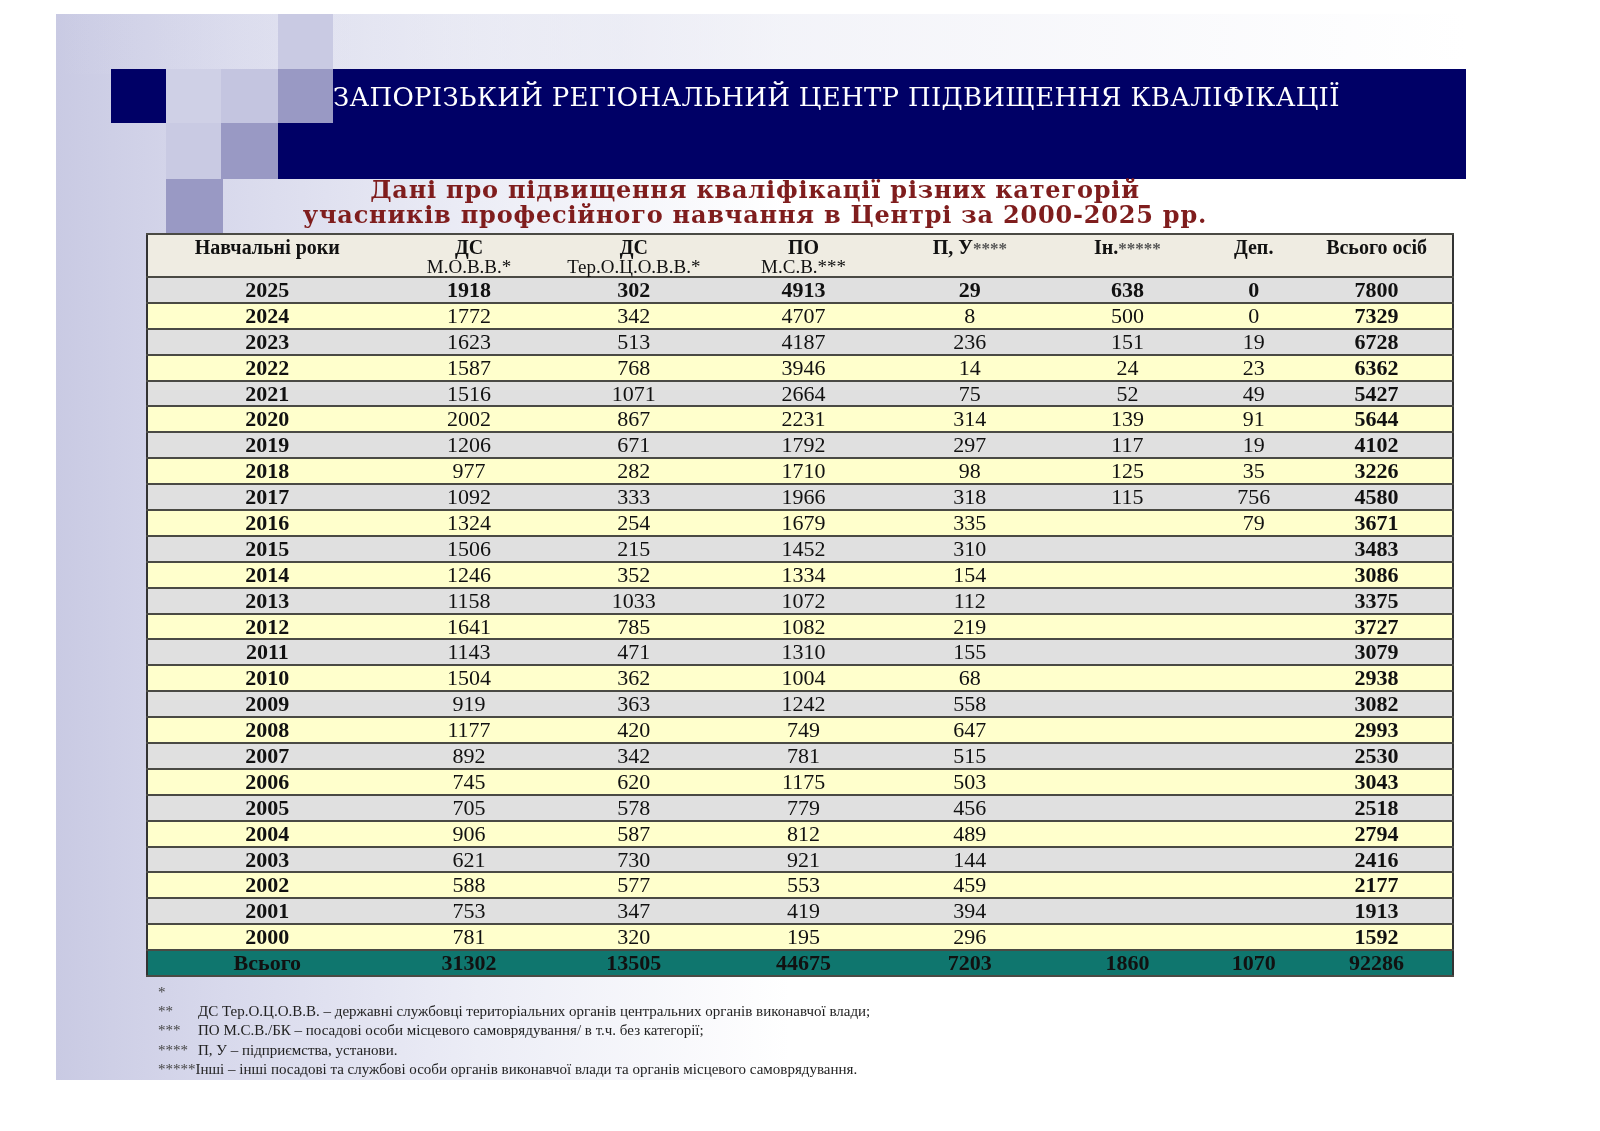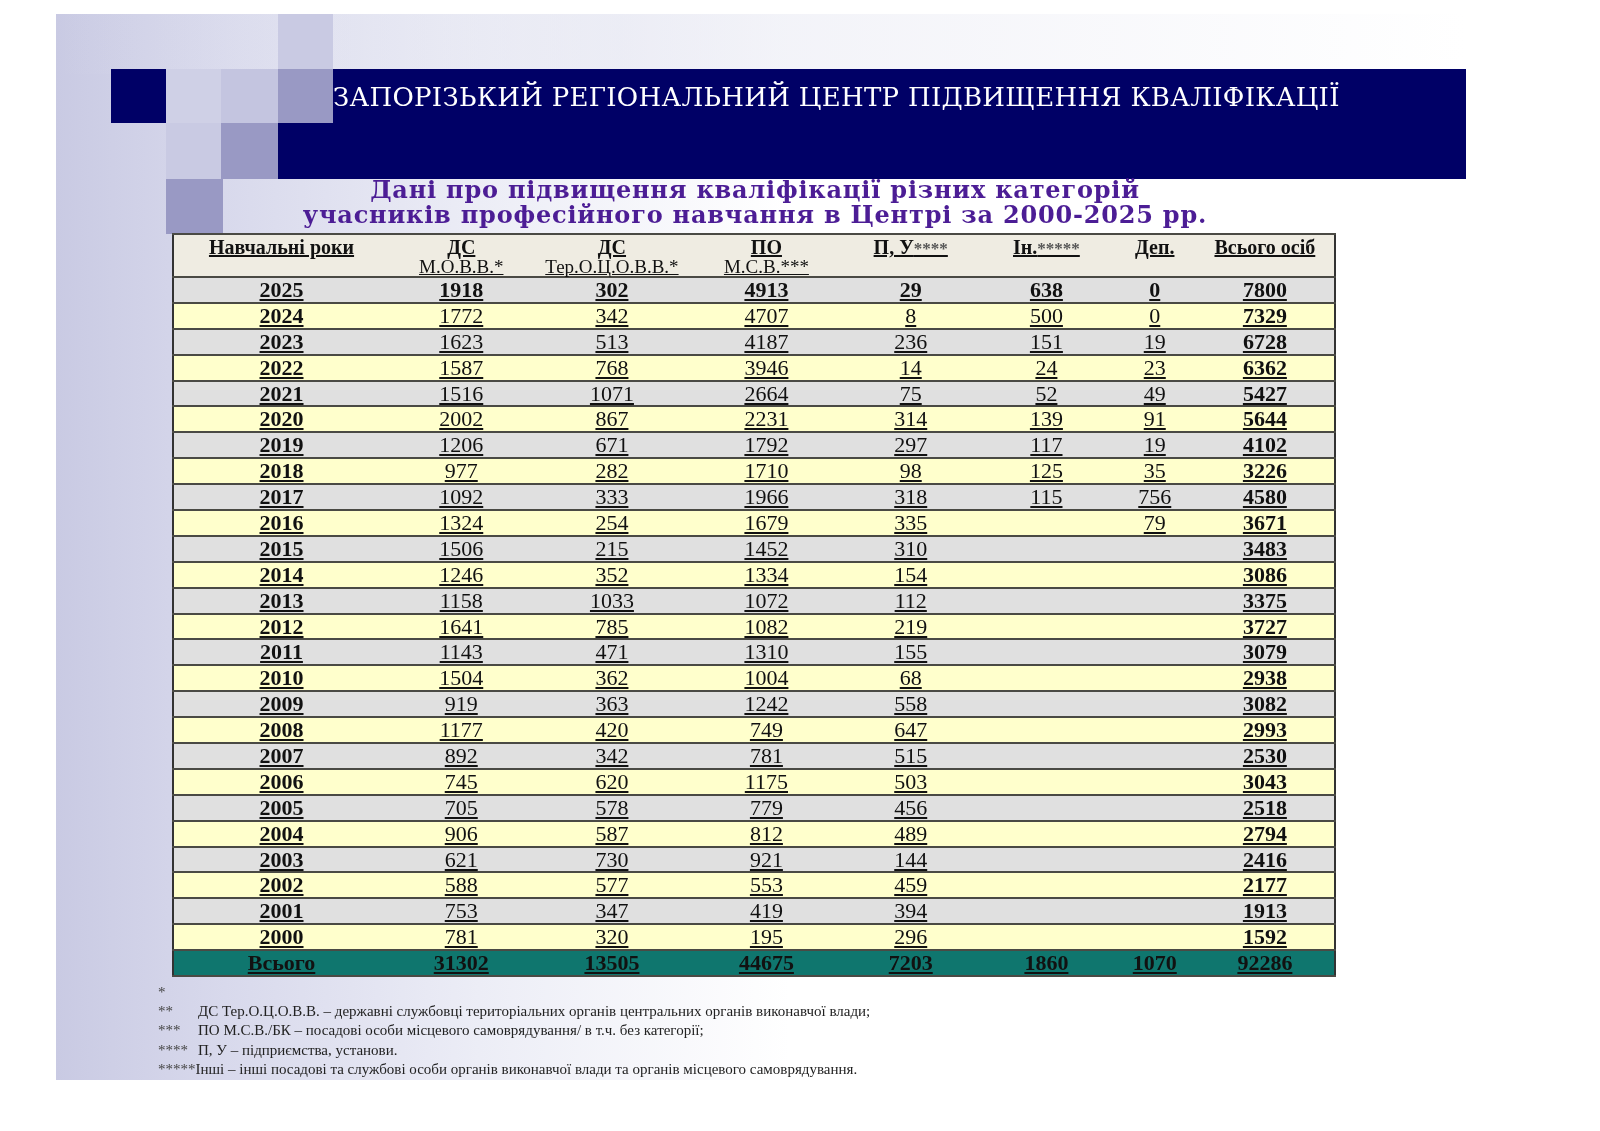--- a/index.html
+++ b/index.html
@@ -33,30 +33,30 @@
     }
     .banner-title {
       position: absolute; left: 333px; top: 82px; width: 1120px;
       color: #ffffff; font-family: "DejaVu Serif", serif; font-weight: normal;
       font-size: 26px; letter-spacing: 0.3px; white-space: nowrap;
     }
 
     
     .subtitle {
       position: absolute; left: 290px; top: 177px; width: 930px;
-      text-align: center; color: #4c1d95; font-family: "DejaVu Serif", serif;
+      text-align: center; color: #7f1d1d; font-family: "DejaVu Serif", serif;
       font-weight: bold; font-size: 24px; line-height: 25px; letter-spacing: 0.8px;
     }
     .subtitle span { display: block; }
 
     
     .data-table {
-      position: absolute; left: 172px; top: 233px; width: 1164px;
+      position: absolute; left: 146px; top: 233px; width: 1308px;
       border-collapse: collapse; font-family: "Liberation Serif", serif;
-      font-size: 22px; color: #111; text-decoration: underline;
+      font-size: 22px; color: #111;
     }
     .data-table th, .data-table td {
       border-top: 2px solid #4a4a44; border-bottom: 2px solid #4a4a44;
       padding: 0; text-align: center; white-space: nowrap;
     }
     .data-table { border-left: 2px solid #333; border-right: 2px solid #333; }
     .data-table thead tr { background: #efece2; height: 43px; }
     .data-table th { font-weight: normal; vertical-align: top; line-height: 19px; padding-top: 3px; }
     .hdr-bold { font-weight: bold; font-size: 20px; display: block; }
     .hdr-sub { font-size: 19px; display: block; }

